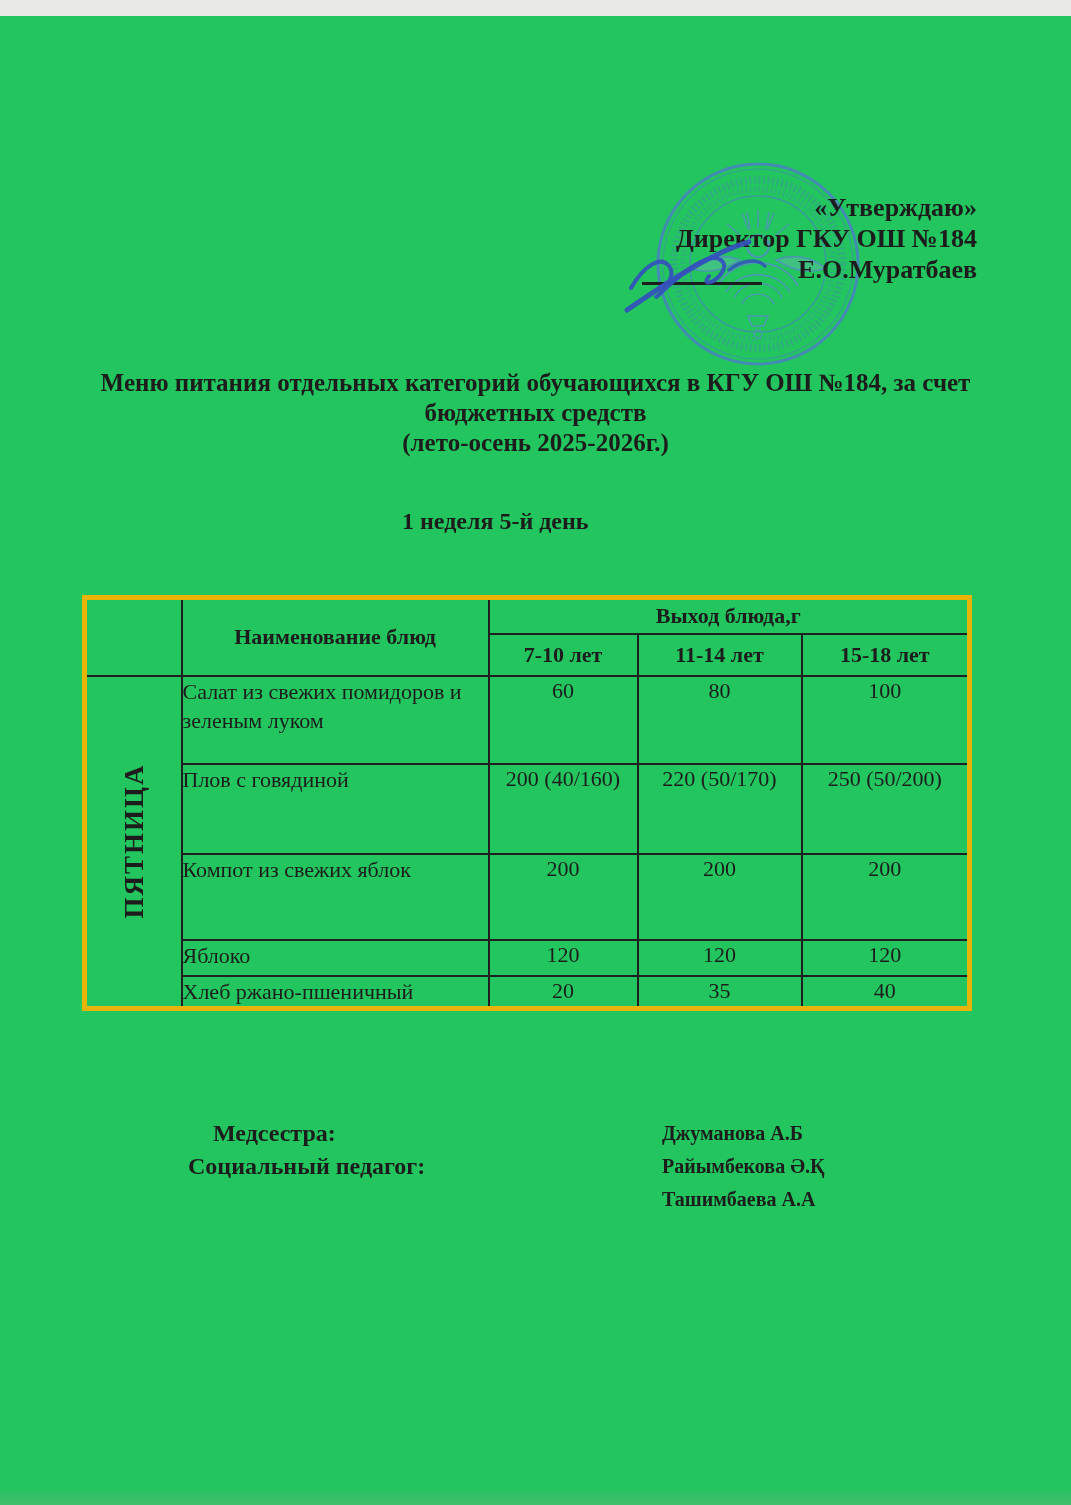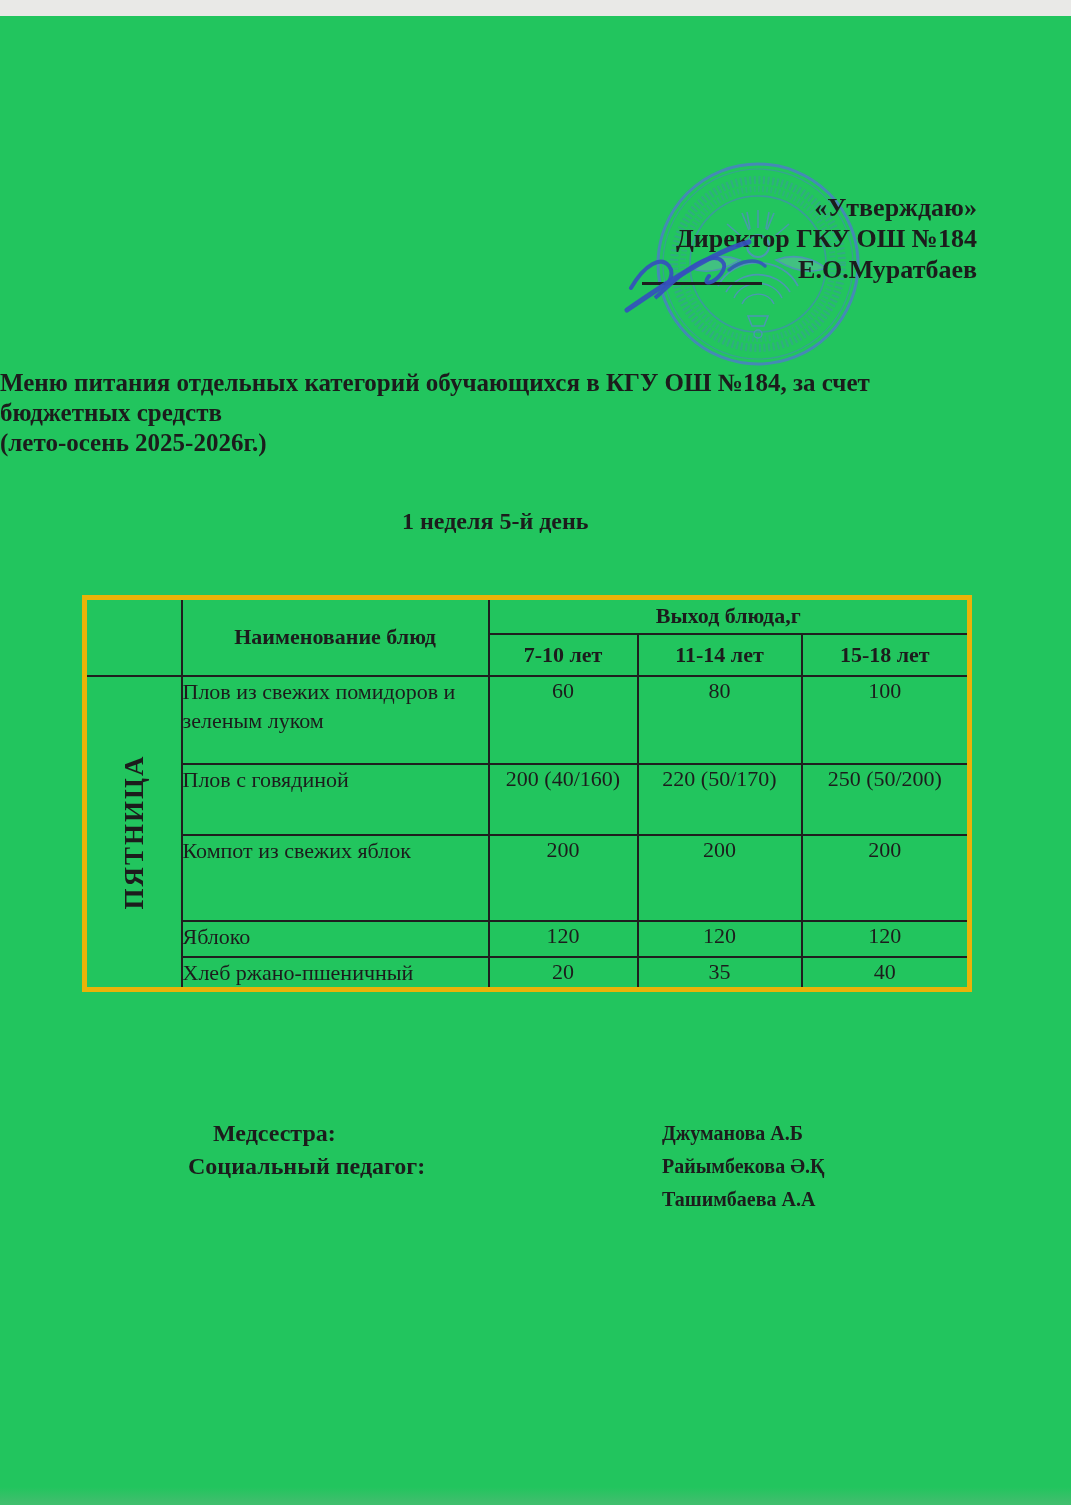--- a/index.html
+++ b/index.html
@@ -20,21 +20,21 @@
     position:absolute;top:176px;right:94px;
     text-align:right;font-weight:bold;font-size:26px;line-height:31px;
     white-space:nowrap;
   }
   .sig-line3{display:flex;align-items:flex-end;justify-content:flex-end;gap:10px;}
   .sig-underline{display:inline-block;width:120px;border-bottom:3px solid #1d1d1d;height:24px;}
   .signature-ink{position:absolute;left:-318px;top:-132px;pointer-events:none;}
   
   .doc-title{
     position:absolute;top:352px;left:0;width:1071px;
-    text-align:left;font-weight:bold;font-size:25px;line-height:30px;
+    text-align:center;font-weight:bold;font-size:25px;line-height:30px;
   }
   .doc-subtitle{
     position:absolute;top:492px;left:402px;
     font-weight:bold;font-size:24px;
   }
   
   table.menu{
     position:absolute;left:82px;top:579px;
     border-collapse:collapse;table-layout:fixed;
     width:885px;
@@ -44,21 +44,21 @@
     border:2px solid #1f1f1f;
     padding:0;
     vertical-align:top;
     font-weight:normal;
   }
   table.menu{border:5px solid #eab308;}
   table.menu th{font-weight:bold;vertical-align:middle;text-align:center;}
   tr.hr1{height:36px;}
   tr.hr2{height:42px;}
   tr.r0{height:88px;}
-  tr.r1{height:71px;}
+  tr.r1{height:90px;}
   tr.r2{height:86px;}
   tr.r3{height:36px;}
   tr.r4{height:29px;}
   td.daycell{position:relative;}
   .day-vertical{
     position:absolute;left:50%;top:50%;
     transform:translate(-50%,-50%) rotate(-90deg);
     font-weight:bold;font-size:27px;letter-spacing:2px;white-space:nowrap;
   }
   td.dishname{
@@ -167,21 +167,21 @@
         <th>7-10 лет</th>
         <th>11-14 лет</th>
         <th>15-18 лет</th>
       </tr>
     </thead>
     <tbody>
       <tr class="r0">
         <td class="daycell" rowspan="5">
           <div class="day-vertical">ПЯТНИЦА</div>
         </td>
-        <td class="dishname">Плов из свежих помидоров и зеленым луком</td>
+        <td class="dishname">Салат из свежих помидоров и зеленым луком</td>
         <td class="val">60</td>
         <td class="val">80</td>
         <td class="val">100</td>
       </tr>
       <tr class="r1">
         <td class="dishname">Плов с говядиной</td>
         <td class="val">200 (40/160)</td>
         <td class="val">220 (50/170)</td>
         <td class="val">250 (50/200)</td>
       </tr>

